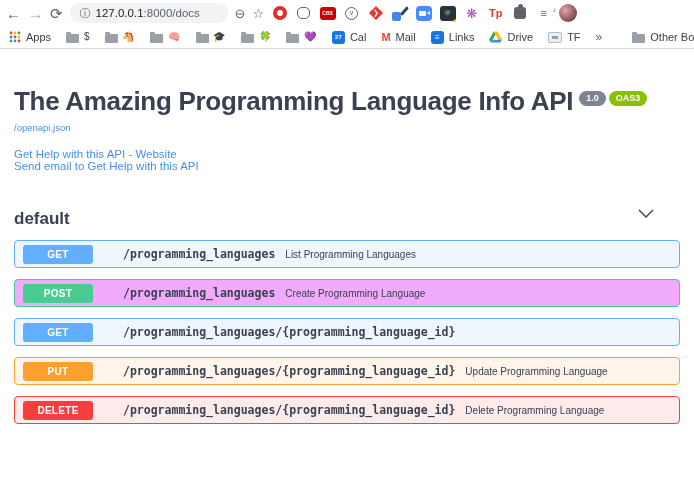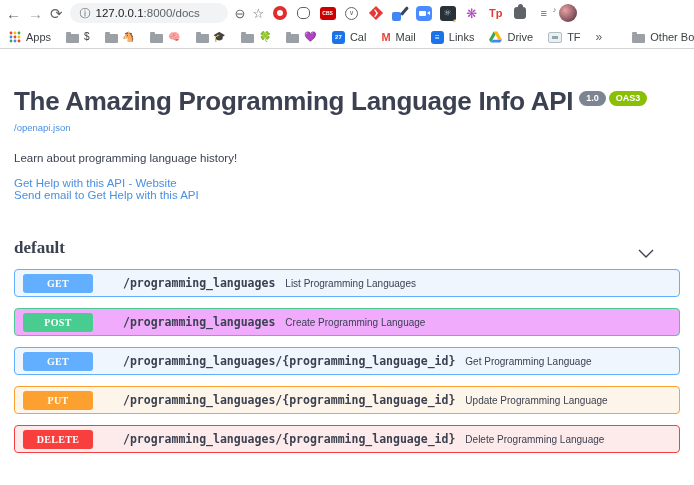--- a/index.html
+++ b/index.html
@@ -78,29 +78,29 @@
   .pill { color:#fff; font-size:9px; font-weight:bold; padding:2.5px 7px; border-radius:20px; }
   .pill.version { background:#7d8492; }
   .pill.oas { background:#89bf04; }
   .openapi-link { display:inline-block; margin-top:2px; font-size:9.5px; color:#4990e2; text-decoration:none; }
   .api-desc { margin-top:17px; font-size:11.5px; color:#3b4151; }
   .info-links { margin-top:13px; }
   .info-links a { display:block; font-size:11.5px; color:#4990e2; text-decoration:none; }
   .lnk-terms { margin-bottom:9px; }
   .lnk-email { margin-bottom:9px; }
 
-  .section-head { margin-top:37px; display:flex; align-items:flex-end; justify-content:space-between; cursor:pointer;font-family:Liberation Serif, serif; }
+  .section-head { margin-top:37px; display:flex; align-items:flex-start; justify-content:space-between; cursor:pointer; }
   .section-title { font-size:17px; font-weight:bold; color:#3b4151; }
   .section-chevron { margin-right:26px; display:flex; }
 
   .ops { margin-top:11px; }
   .op-row { height:28px; border:1px solid; border-radius:4px; display:flex; align-items:center;
             padding:0 8px; margin-bottom:11px; cursor:pointer; }
   .method { width:70px; height:19px; border-radius:3px; color:#fff; font-size:10px; font-weight:bold;
-            display:flex; align-items:center; justify-content:center; letter-spacing:0.3px;font-family:Liberation Serif, serif; }
+            display:flex; align-items:center; justify-content:center; letter-spacing:0.3px; }
   .path { margin-left:30px; font-family:"DejaVu Sans Mono", monospace; font-weight:bold;
           font-size:11.5px; color:#3b4151; white-space:nowrap; }
   .summary { margin-left:10px; font-size:10px; color:#3b4151; white-space:nowrap; }
 </style>
 </head>
 <body>
 
 <div class="toolbar">
   <span class="nav-ic">←</span>
   <span class="nav-ic fwd">→</span>
@@ -224,21 +224,20 @@
 
 <div class="content">
   <div>
     <span class="api-title">The Amazing Programming Language Info API</span><span class="badges">
         <span class="pill version">1.0</span>
         <span class="pill oas">OAS3</span>
       </span>
   </div>
   <a class="openapi-link" href="#">/openapi.json</a>
 
-  <div class="api-desc">Learn about programming language history!</div>
 
   <div class="info-links">
     <a href="#">Get Help with this API - Website</a>
     <a class="lnk-email" href="#">Send email to Get Help with this API</a>
   </div>
 
   <div class="section-head">
     <span class="section-title">default</span>
     <span class="section-chevron">
       <svg width="16" height="9" viewBox="0 0 16 9">
@@ -254,21 +253,20 @@
       <span class="summary">List Programming Languages</span>
     </div>
     <div class="op-row" style="background: #f0abfc; border-color: rgb(73, 204, 144); text-align: center;">
       <span class="method" style="background: rgb(73, 204, 144);">POST</span>
       <span class="path">/programming_languages</span>
       <span class="summary">Create Programming Language</span>
     </div>
     <div class="op-row" style="background: rgb(239, 246, 254); border-color: rgb(97, 175, 254);">
       <span class="method" style="background: rgb(97, 175, 254);">GET</span>
       <span class="path">/programming_languages/{programming_language_id}</span>
-      <span class="summary">Get Programming Language</span>
     </div>
     <div class="op-row" style="background: rgb(253, 245, 233); border-color: rgb(252, 161, 48);">
       <span class="method" style="background: rgb(252, 161, 48);">PUT</span>
       <span class="path">/programming_languages/{programming_language_id}</span>
       <span class="summary">Update Programming Language</span>
     </div>
     <div class="op-row" style="background: rgb(253, 235, 235); border-color: rgb(249, 62, 62);">
       <span class="method" style="background: rgb(249, 62, 62);">DELETE</span>
       <span class="path">/programming_languages/{programming_language_id}</span>
       <span class="summary">Delete Programming Language</span>

